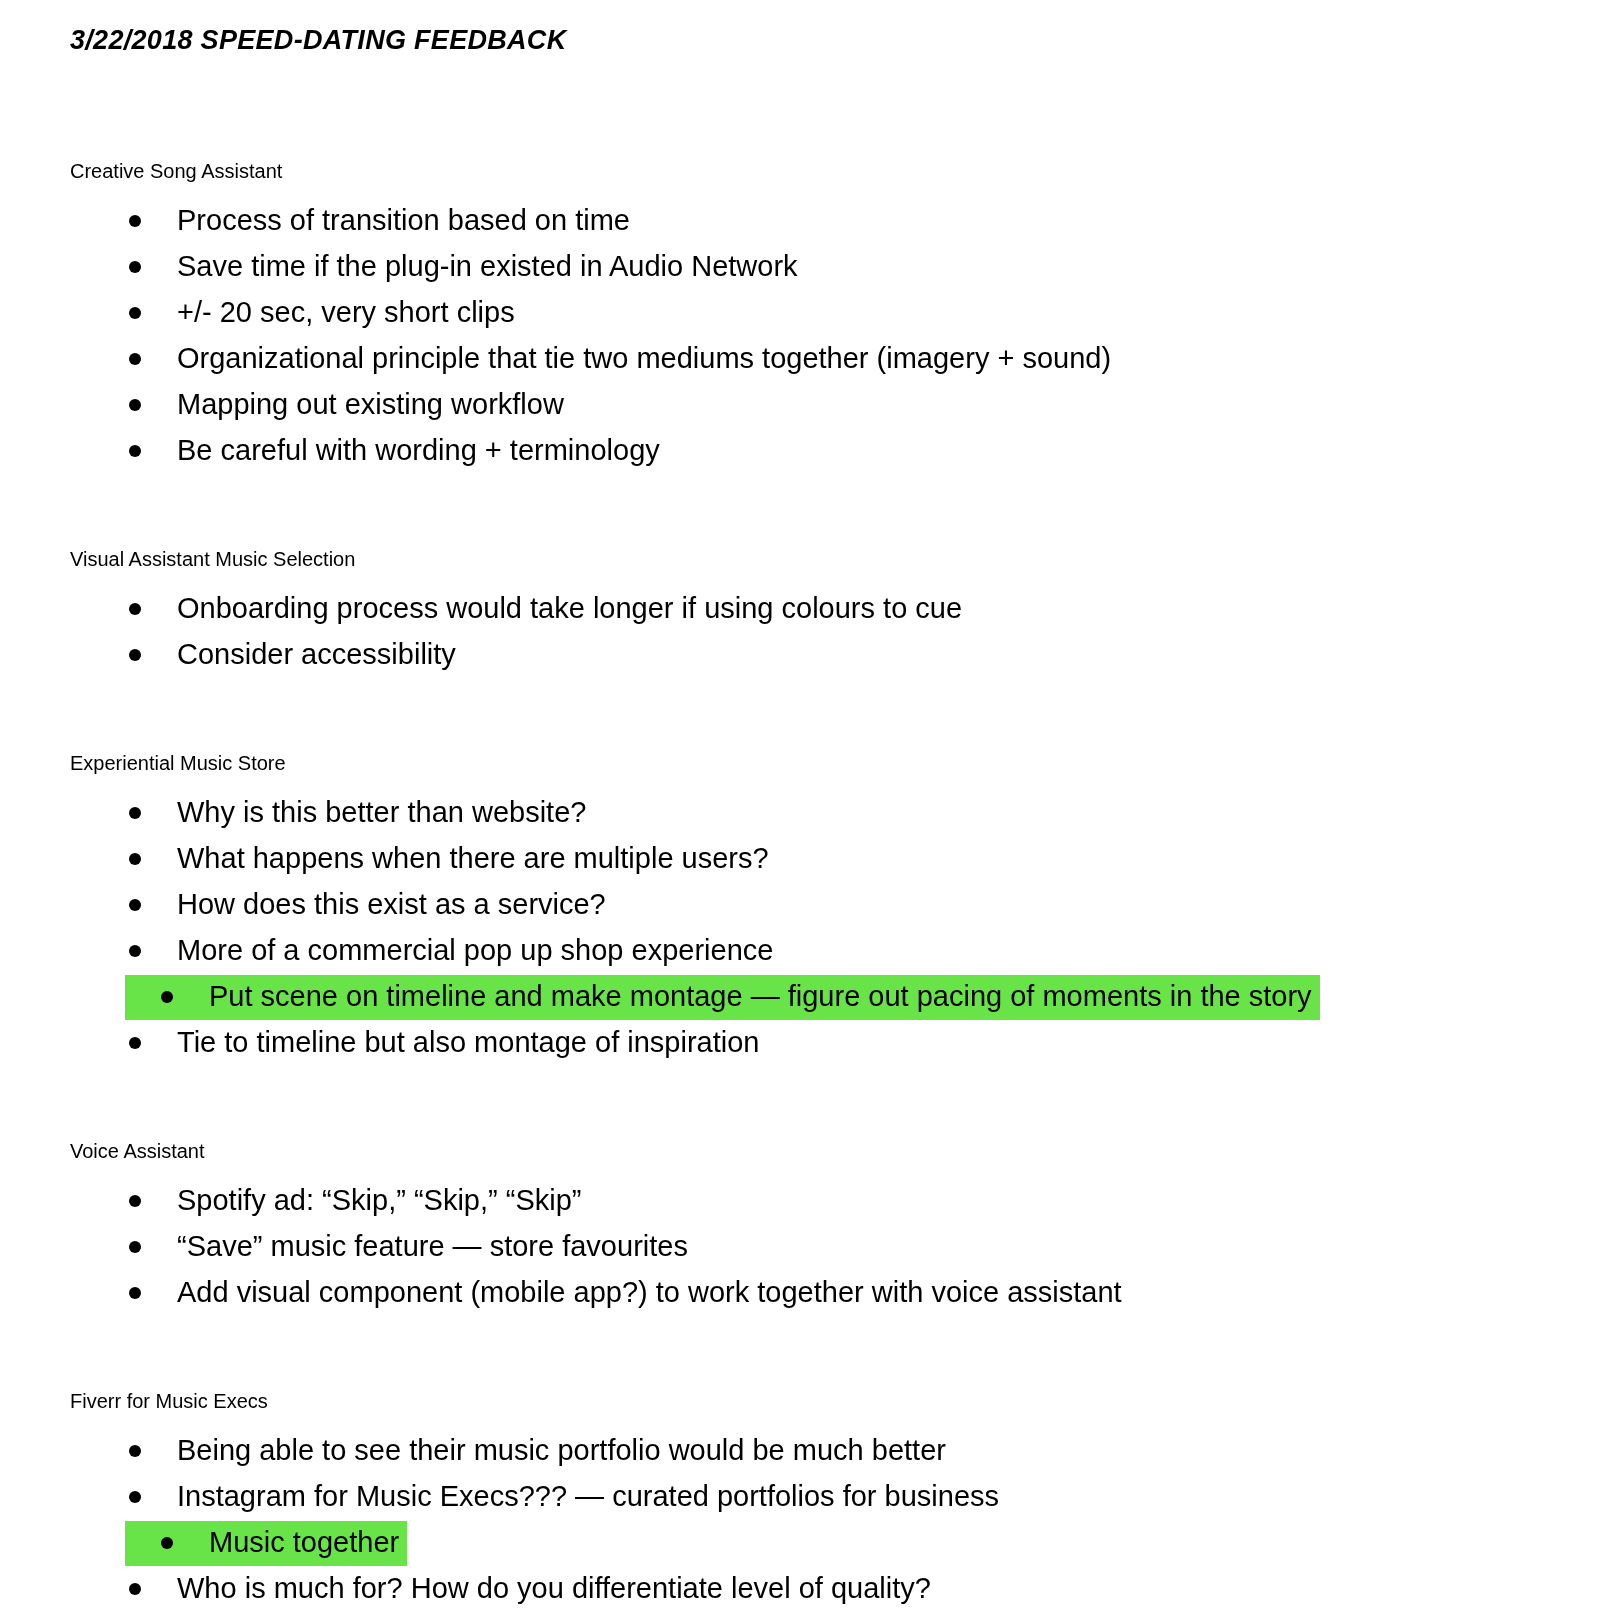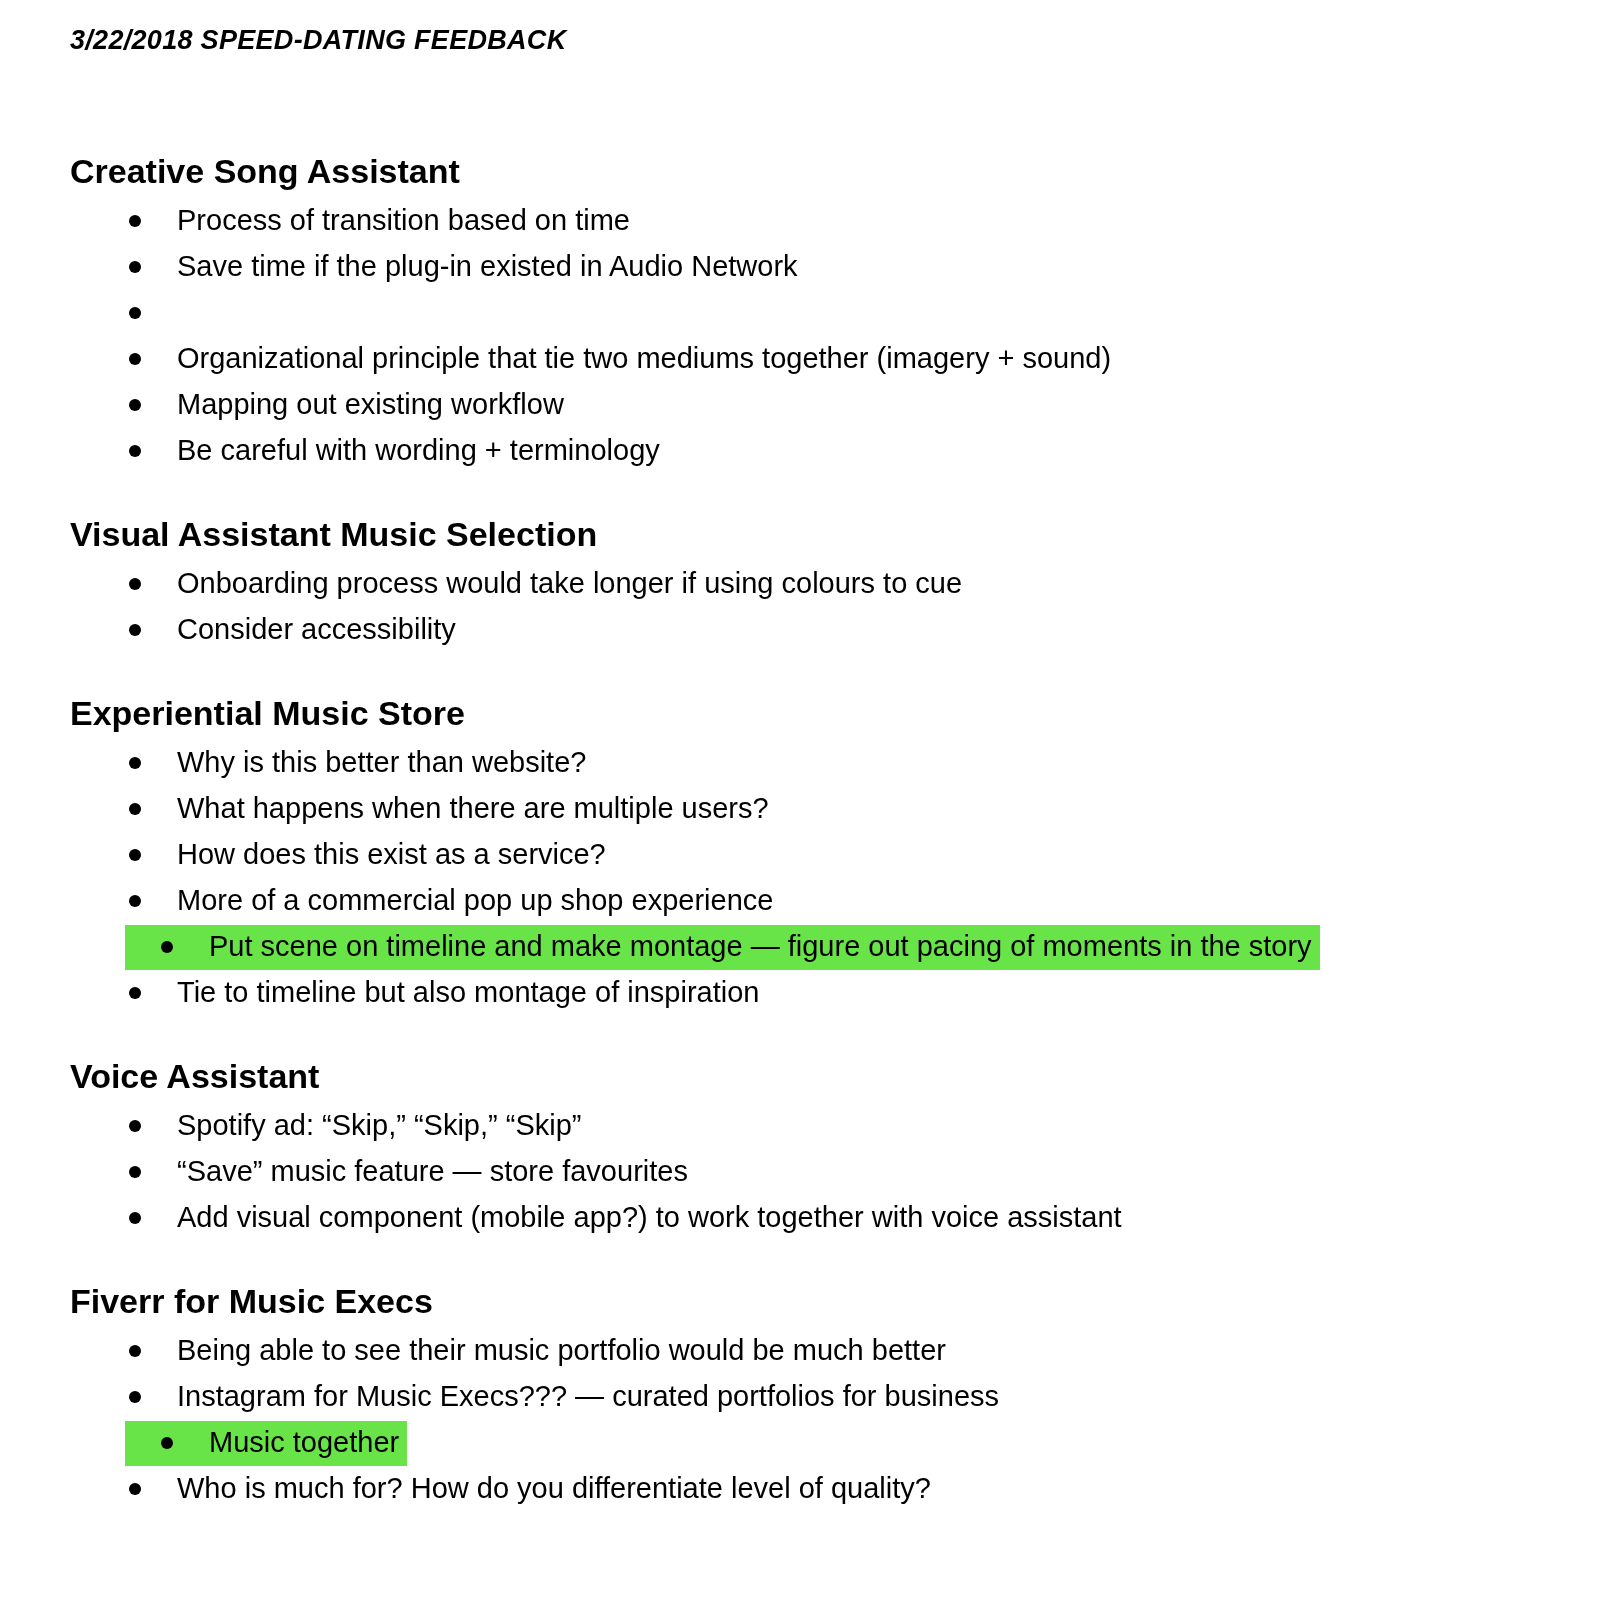--- a/index.html
+++ b/index.html
@@ -21,28 +21,28 @@
     font-size: 27px;
     font-weight: 700;
     line-height: 28px;
     letter-spacing: 0.3px;
     font-style: italic;
   }
   .sections {
     margin-top: 0;
   }
   .section {
-    margin-top: 43px;
+    margin-top: 68px;
   }
   .section:first-child {
     margin-top: 100px;
   }
   .section-heading {
-    font-size: 34px;
-    font-weight: 700;
+    font-size: 20px;
+    font-weight: 400;
     line-height: 34px;
   }
   ul.bullets {
     list-style: none;
     margin: 10px 0 0 0;
     padding: 0;
   }
   li.bullet-item {
     font-size: 29px;
     line-height: 44.5px;
@@ -81,21 +81,21 @@
     <ul class="bullets">
   <li class="bullet-item">
     <span class="linewrap"><span class="dot"></span><span>Process of transition based on time</span></span>
   </li>
 
   <li class="bullet-item">
     <span class="linewrap"><span class="dot"></span><span>Save time if the plug-in existed in Audio Network</span></span>
   </li>
 
   <li class="bullet-item">
-    <span class="linewrap"><span class="dot"></span></span>
+    <span class="linewrap"><span class="dot"></span><span>+/- 20 sec, very short clips</span></span>
   </li>
 
   <li class="bullet-item">
     <span class="linewrap"><span class="dot"></span><span>Organizational principle that tie two mediums together (imagery + sound)</span></span>
   </li>
 
   <li class="bullet-item">
     <span class="linewrap"><span class="dot"></span><span>Mapping out existing workflow</span></span>
   </li>
 

